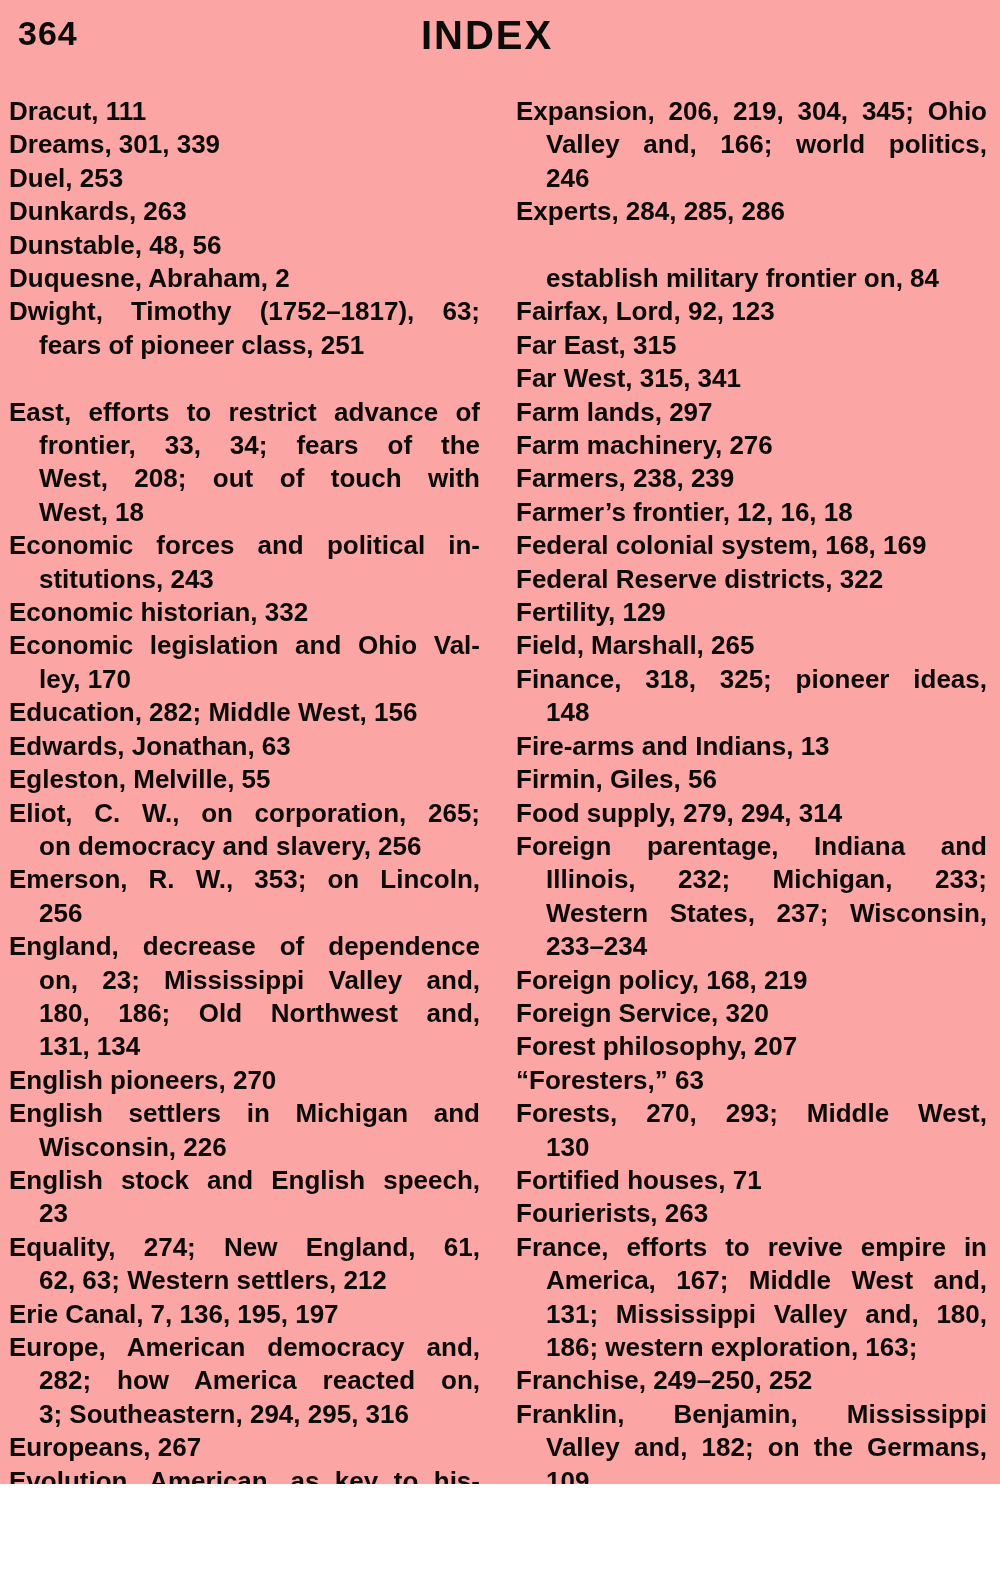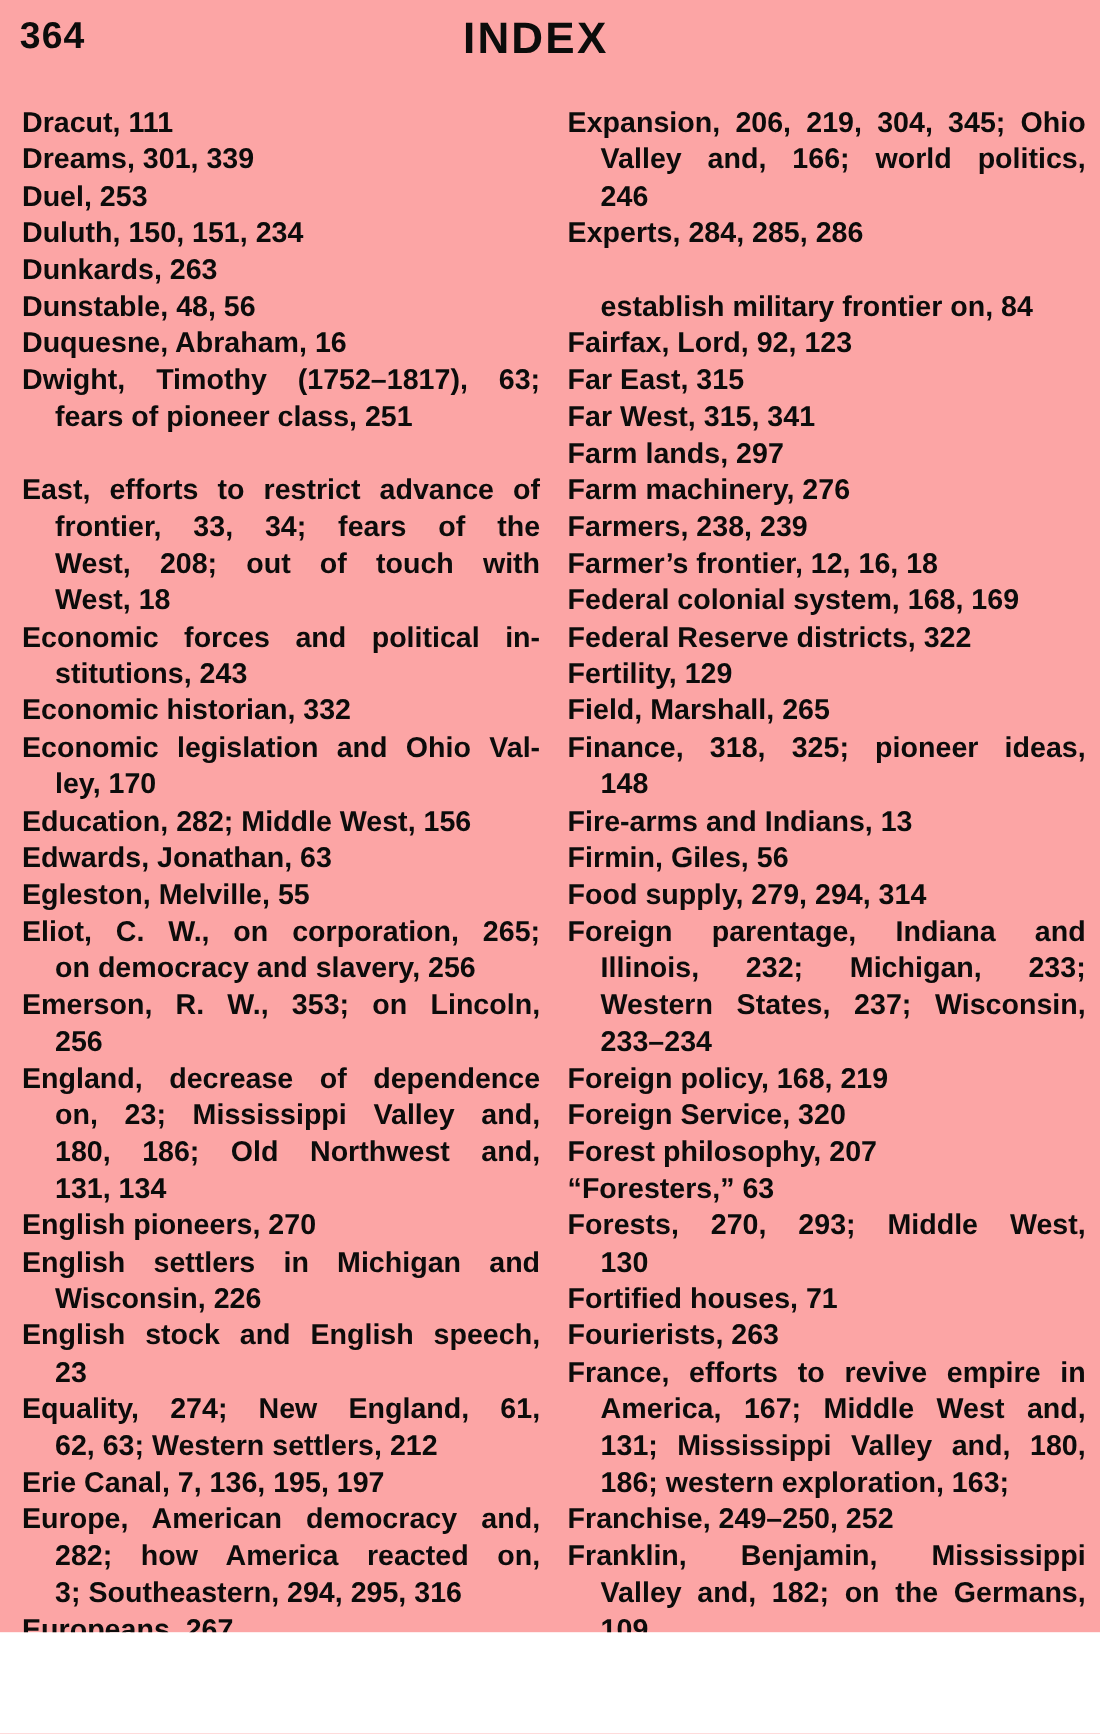--- a/index.html
+++ b/index.html
@@ -33,21 +33,21 @@
     font-size: 40px;
     letter-spacing: 2px;
   }
   .col {
     position: absolute;
     top: 95px;
     width: 471px;
     font-size: 26px;
     line-height: 33.4px;
   }
-  .col-left  { left: 20px;  }
+  .col-left  { left: 9px;  }
   .col-right { left: 516px; }
   .entry { margin: 0; }
   .entry.gap { margin-top: 33.4px; }
   .line {
     text-align: left;
     overflow: hidden;
   }
   .line.cont { padding-left: 30px; }
   .line.just {
     text-align: justify;
@@ -64,30 +64,27 @@
       <div class="entry">
         <div class="line">Dracut, 111</div>
       </div>
       <div class="entry">
         <div class="line">Dreams, 301, 339</div>
       </div>
       <div class="entry">
         <div class="line">Duel, 253</div>
       </div>
       <div class="entry">
-        <div class="line">Duluth, 150, 151, 234</div>
-      </div>
-      <div class="entry">
         <div class="line">Dunkards, 263</div>
       </div>
       <div class="entry">
         <div class="line">Dunstable, 48, 56</div>
       </div>
       <div class="entry">
-        <div class="line">Duquesne, Abraham, 16</div>
+        <div class="line">Duquesne, Abraham, 2</div>
       </div>
       <div class="entry">
         <div class="line just">Dwight, Timothy (1752–1817), 63;</div>
         <div class="line cont">fears of pioneer class, 251</div>
       </div>
       <div class="entry gap">
         <div class="line just">East, efforts to restrict advance of</div>
         <div class="line cont just">frontier, 33, 34; fears of the</div>
         <div class="line cont just">West, 208; out of touch with</div>
         <div class="line cont">West, 18</div>

